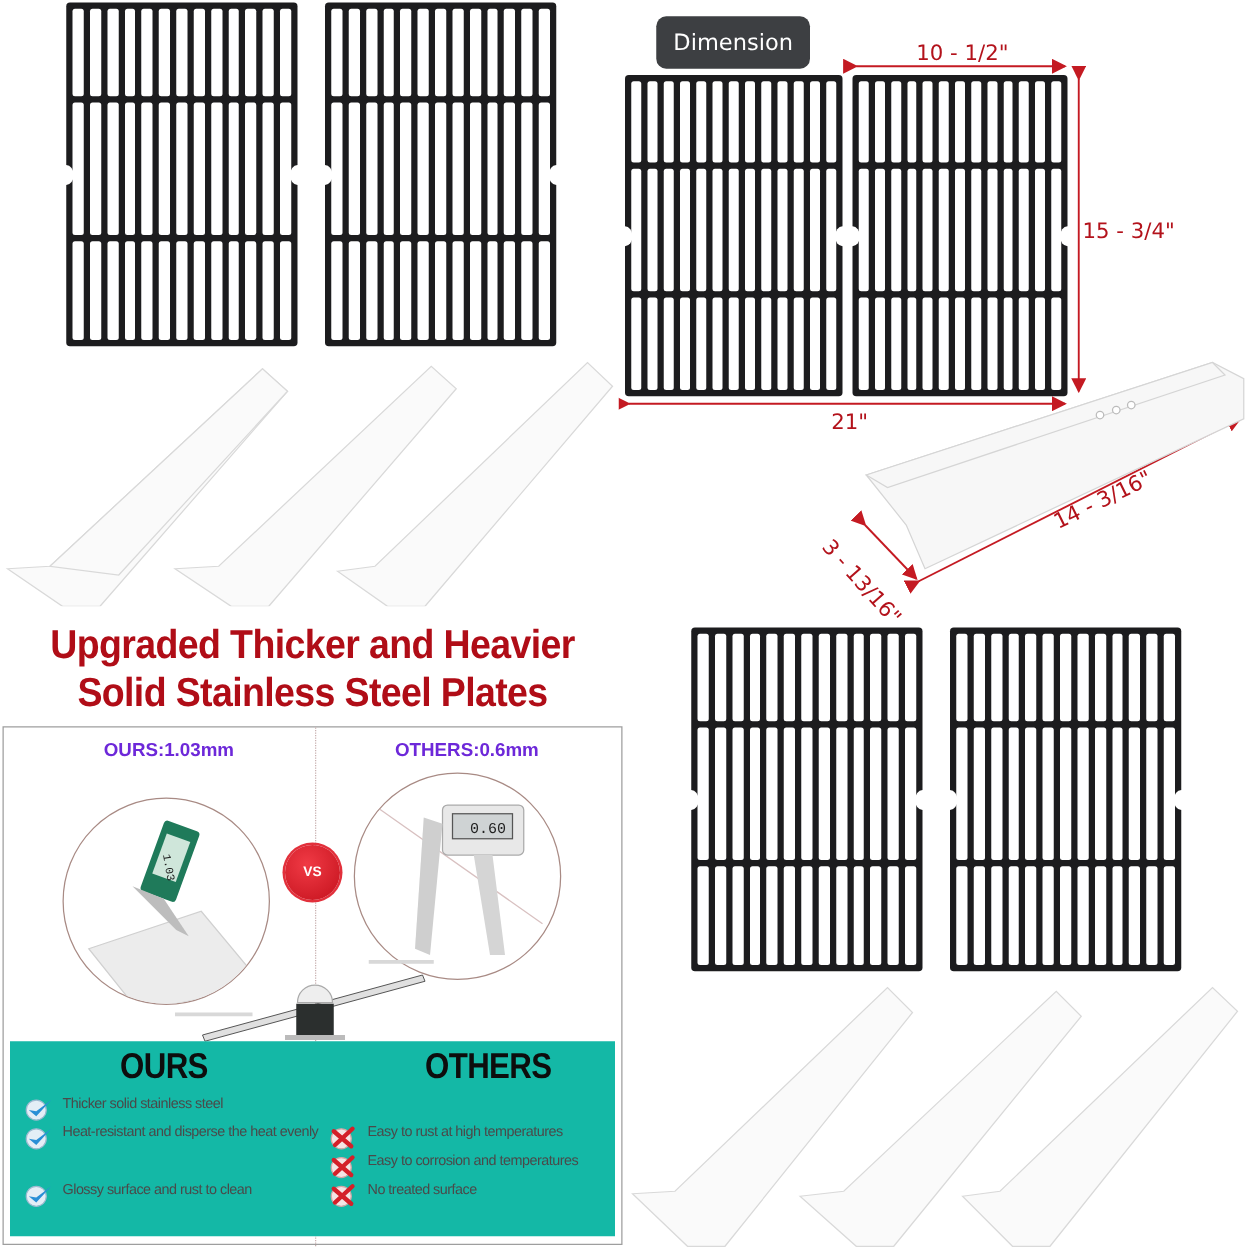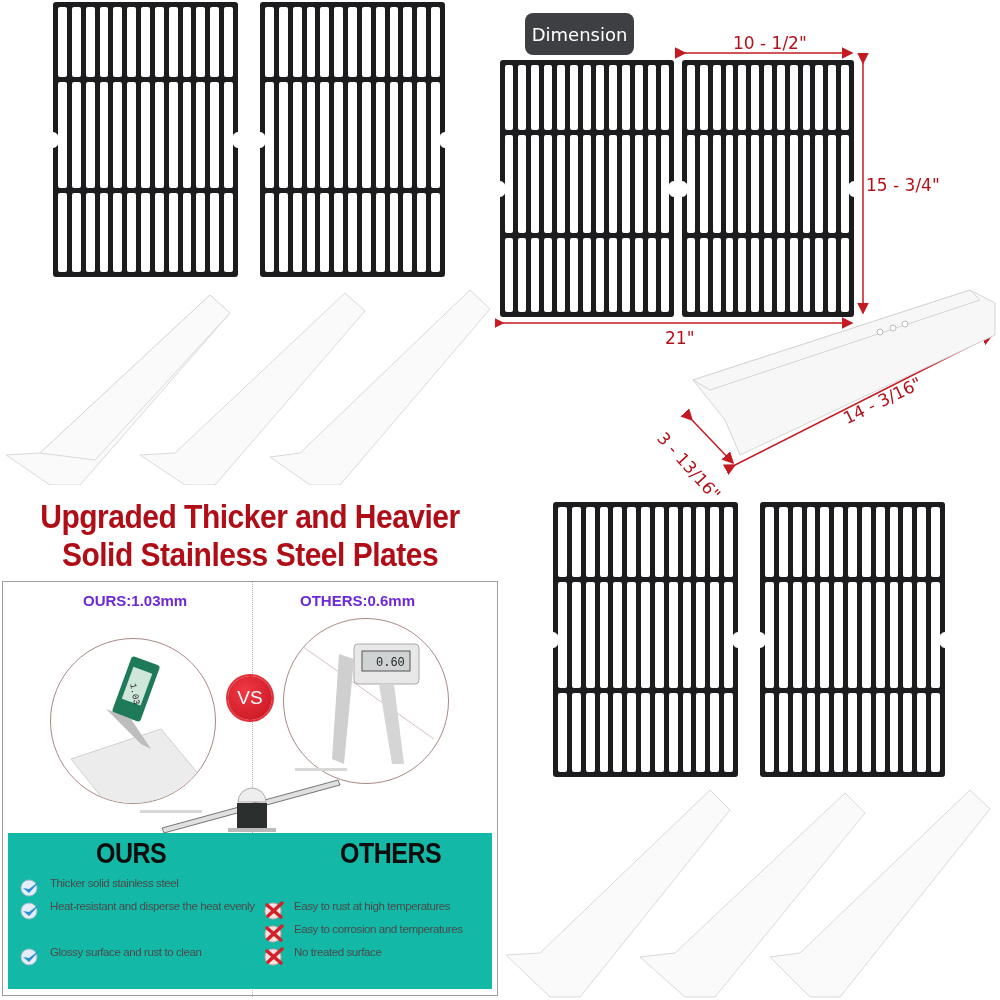--- a/index.html
+++ b/index.html
@@ -9,30 +9,30 @@
   
   .grate{position:absolute;background:#1c1c1e;border-radius:3px;padding:5px 5px;display:flex;flex-direction:column;gap:5px}
   .grate-row{flex:1;display:flex;gap:5px}
   .slot{flex:1;background:#fff;border-radius:2px}
   .notch{position:absolute;width:12px;height:16px;background:#fff;border-radius:50%;top:50%;transform:translateY(-50%)}
   .notch.l{left:-6px}
   .notch.r{right:-6px}
   
   .plate{position:absolute}
   
-  .dim-badge{position:absolute;left:525px;top:13px;width:109px;height:42px;background:#3d3f42;border-radius:8px;color:#fff;font-family:"DejaVu Sans",sans-serif;font-size:18px;display:flex;align-items:center;justify-content:center}
+  .dim-badge{position:absolute;left:525px;top:13px;width:123px;height:42px;background:#3d3f42;border-radius:8px;color:#fff;font-family:"DejaVu Sans",sans-serif;font-size:18px;display:flex;align-items:center;justify-content:center}
   .dim-text{position:absolute;color:#b3121b;font-family:"DejaVu Sans",sans-serif;font-size:17px;white-space:nowrap}
   
   .headline{position:absolute;left:0;width:500px;text-align:center;color:#b00d17;font-family:"Liberation Sans",sans-serif;font-weight:bold;font-size:30px;letter-spacing:-0.5px;transform:scaleY(1.08)}
   
   .cmp{position:absolute;left:2px;top:581px;width:496px;height:415px;border:1.5px solid #9e9e9e;background:#fff}
   .cmp-divider{position:absolute;left:249px;top:0;height:415px;border-left:1px dotted #c8b0b0}
   .cmp-label{position:absolute;top:10px;font-weight:bold;font-size:15px;color:#6d28d9}
   .circle{position:absolute;border:1.5px solid #a88a84;border-radius:50%;background:#fff;overflow:hidden}
-  .vs{position:absolute;left:228px;top:676px;width:44px;height:44px;border-radius:50%;background:radial-gradient(circle at 40% 35%,#f03a45,#c4111c);color:#fff;font-weight:normal;font-size:19px;display:flex;align-items:center;justify-content:center;box-shadow:0 0 0 2px #e2303b}
+  .vs{position:absolute;left:228px;top:676px;width:44px;height:44px;border-radius:50%;background:radial-gradient(circle at 40% 35%,#f03a45,#c4111c);color:#fff;font-weight:bold;font-size:11px;display:flex;align-items:center;justify-content:center;box-shadow:0 0 0 2px #e2303b}
   .pink{position:absolute;left:8px;top:833px;width:484px;height:156px;background:#14b8a6}
   .pink-title{position:absolute;top:6px;font-weight:bold;font-size:25px;color:#0d0d0d;letter-spacing:-0.5px;transform:scaleY(1.15)}
   .feat{position:absolute;display:flex;align-items:flex-start;gap:8px;font-weight:normal;font-size:11.5px;color:#4a4a4a;letter-spacing:-0.4px;white-space:nowrap}
   .ic{width:22px;height:20px;flex:0 0 22px}
 </style>
 </head>
 <body>
 
 <div>
   <div class="grate" style="left:53px;top:2px;width:185px;height:275px">
@@ -273,21 +273,21 @@
   <div class="dim-text" style="left:668px;top:428px;transform:rotate(48deg);transform-origin:left top">3 - 13/16"</div>
 </div>
 
 <div>
   <div class="headline" style="top:500px">Upgraded Thicker and Heavier</div>
   <div class="headline" style="top:538px">Solid Stainless Steel Plates</div>
 
   <div class="cmp">
     <div class="cmp-divider"></div>
     <div class="cmp-label" style="left:80px">OURS:1.03mm</div>
-    <div class="cmp-label" style="left:297px">OTHERS:0.6mm</div>
+    <div class="cmp-label" style="left:313px">OTHERS:0.6mm</div>
   </div>
 
   <div class="circle" style="left:50px;top:638px;width:166px;height:166px">
     <svg width="166" height="166" viewBox="0 0 166 166">
       <polygon points="20,120 110,90 160,150 60,170" fill="#ececec" stroke="#d0d0d0"></polygon>
       <rect x="70" y="20" width="30" height="60" rx="3" fill="#1f7a5a" transform="rotate(20 85 50)"></rect>
       <rect x="75" y="30" width="20" height="34" fill="#cfe6da" transform="rotate(20 85 50)"></rect>
       <text x="80" y="52" font-family="Liberation Mono, monospace" font-size="9" fill="#222" transform="rotate(80 84 48)">1.03</text>
       <polygon points="55,70 80,80 100,110 90,105" fill="#bdbdbd"></polygon>
     </svg>

